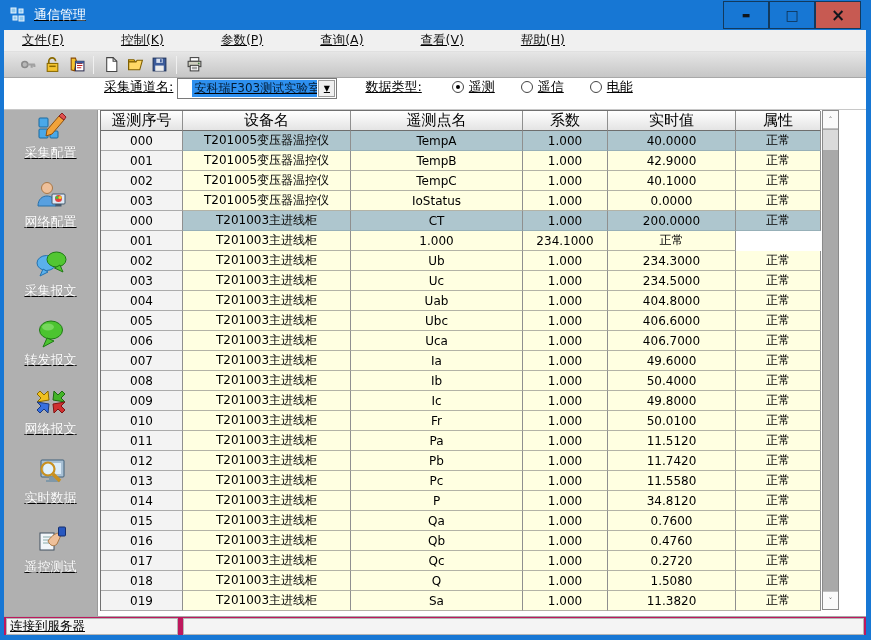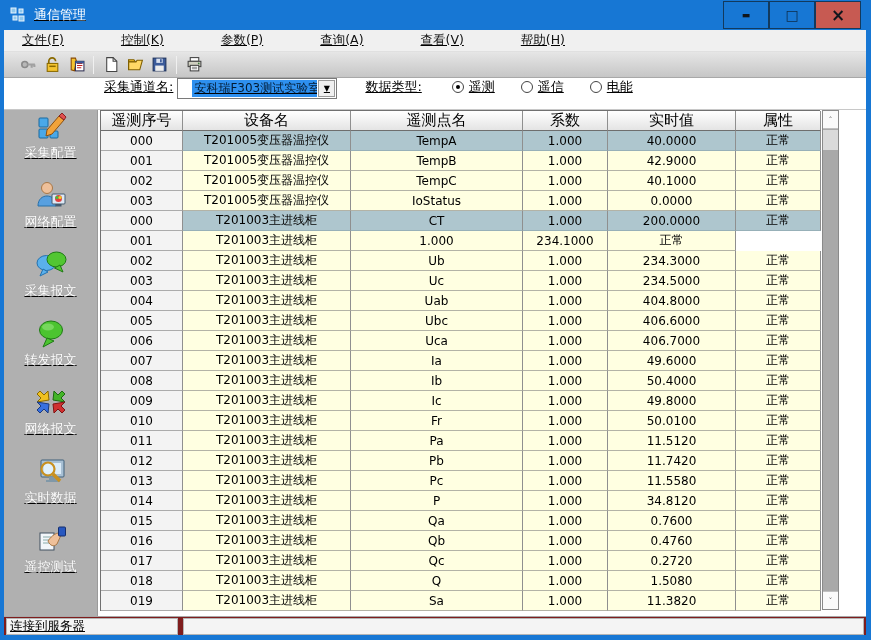--- a/index.html
+++ b/index.html
@@ -76,21 +76,21 @@
   .row-normal > .seq-cell, .row-hl > .seq-cell { background:#f3f3f3; }
   
   .vscroll { position:absolute; left:724px; top:0; width:17px; height:500px;
     background:#a9a9a9; border:1px solid #8a8a8a; }
   .sbtn { position:absolute; left:0; width:15px; height:18px; background:#fafafa;
     display:flex; align-items:center; justify-content:center; font-size:9px; color:#444; }
   .sbtn.up { top:0; border-bottom:1px solid #c0c0c0; }
   .sbtn.down { bottom:0; border-top:1px solid #c0c0c0; }
   .sthumb { position:absolute; left:0; top:19px; width:15px; height:20px; background:#dadada; }
   
-  .statusbar { height:24px; flex:0 0 24px; background:#7f1d1d;
+  .statusbar { height:24px; flex:0 0 24px; background:#be185d;
     border-top:1px solid #a8a8a8; border-bottom:5px solid #1777d4;
     display:flex; align-items:center; padding:1px 2px; }
   .pane { height:17px; border:1px solid #b4b4b4; background:#f4f4f4;
     font-size:12.5px; color:#000; display:flex; align-items:center; padding-left:3px; }
   .pane1 { width:172px; }
   .pane2 { flex:1; margin-left:5px; }
 </style>
 </head>
 <body>
 

